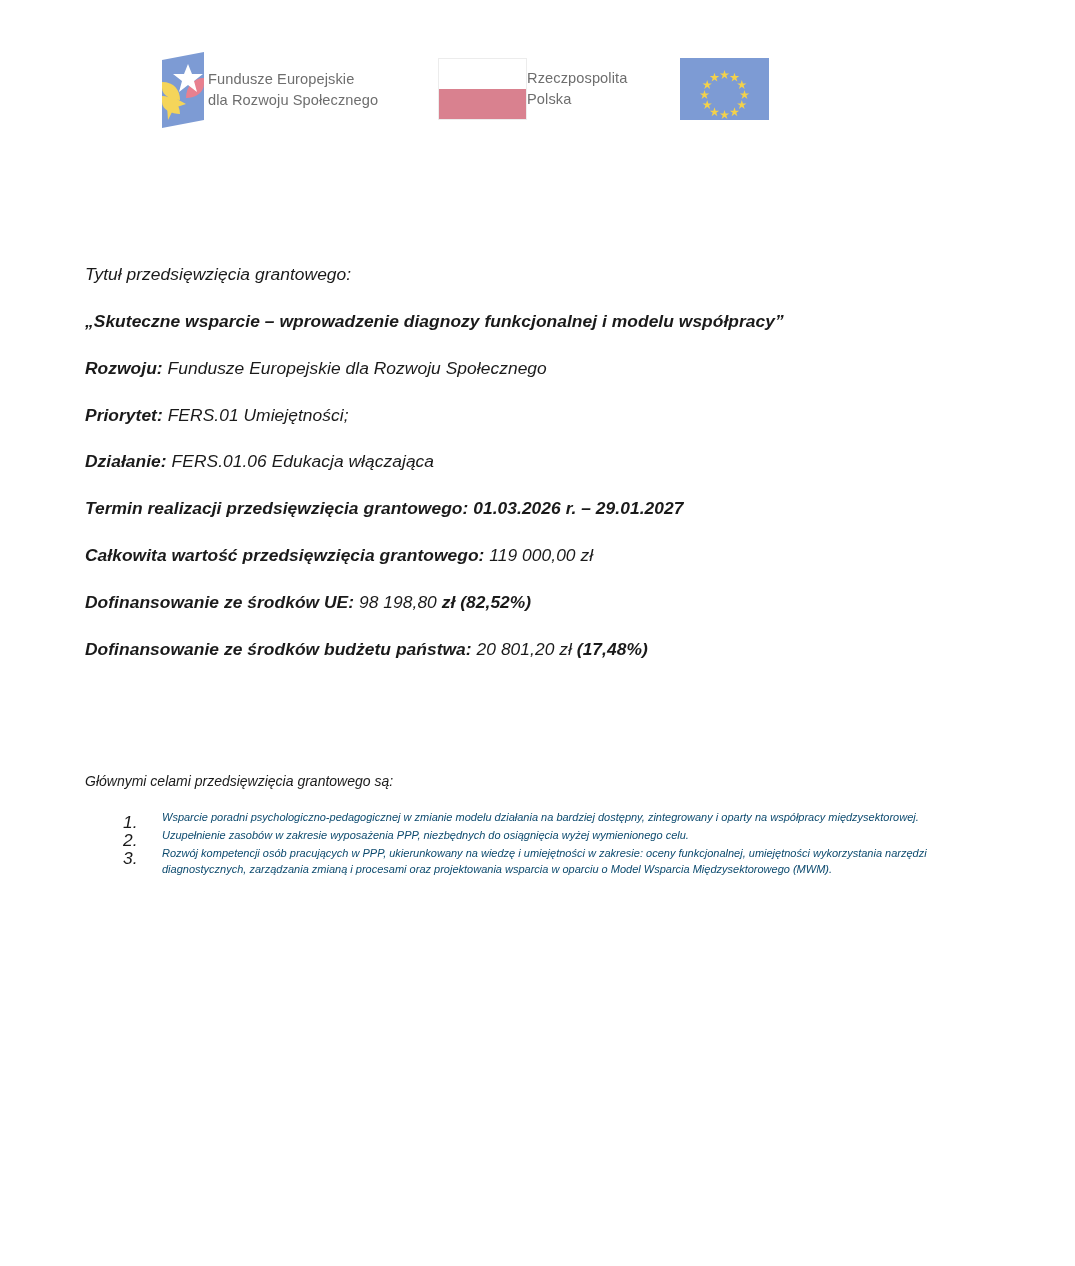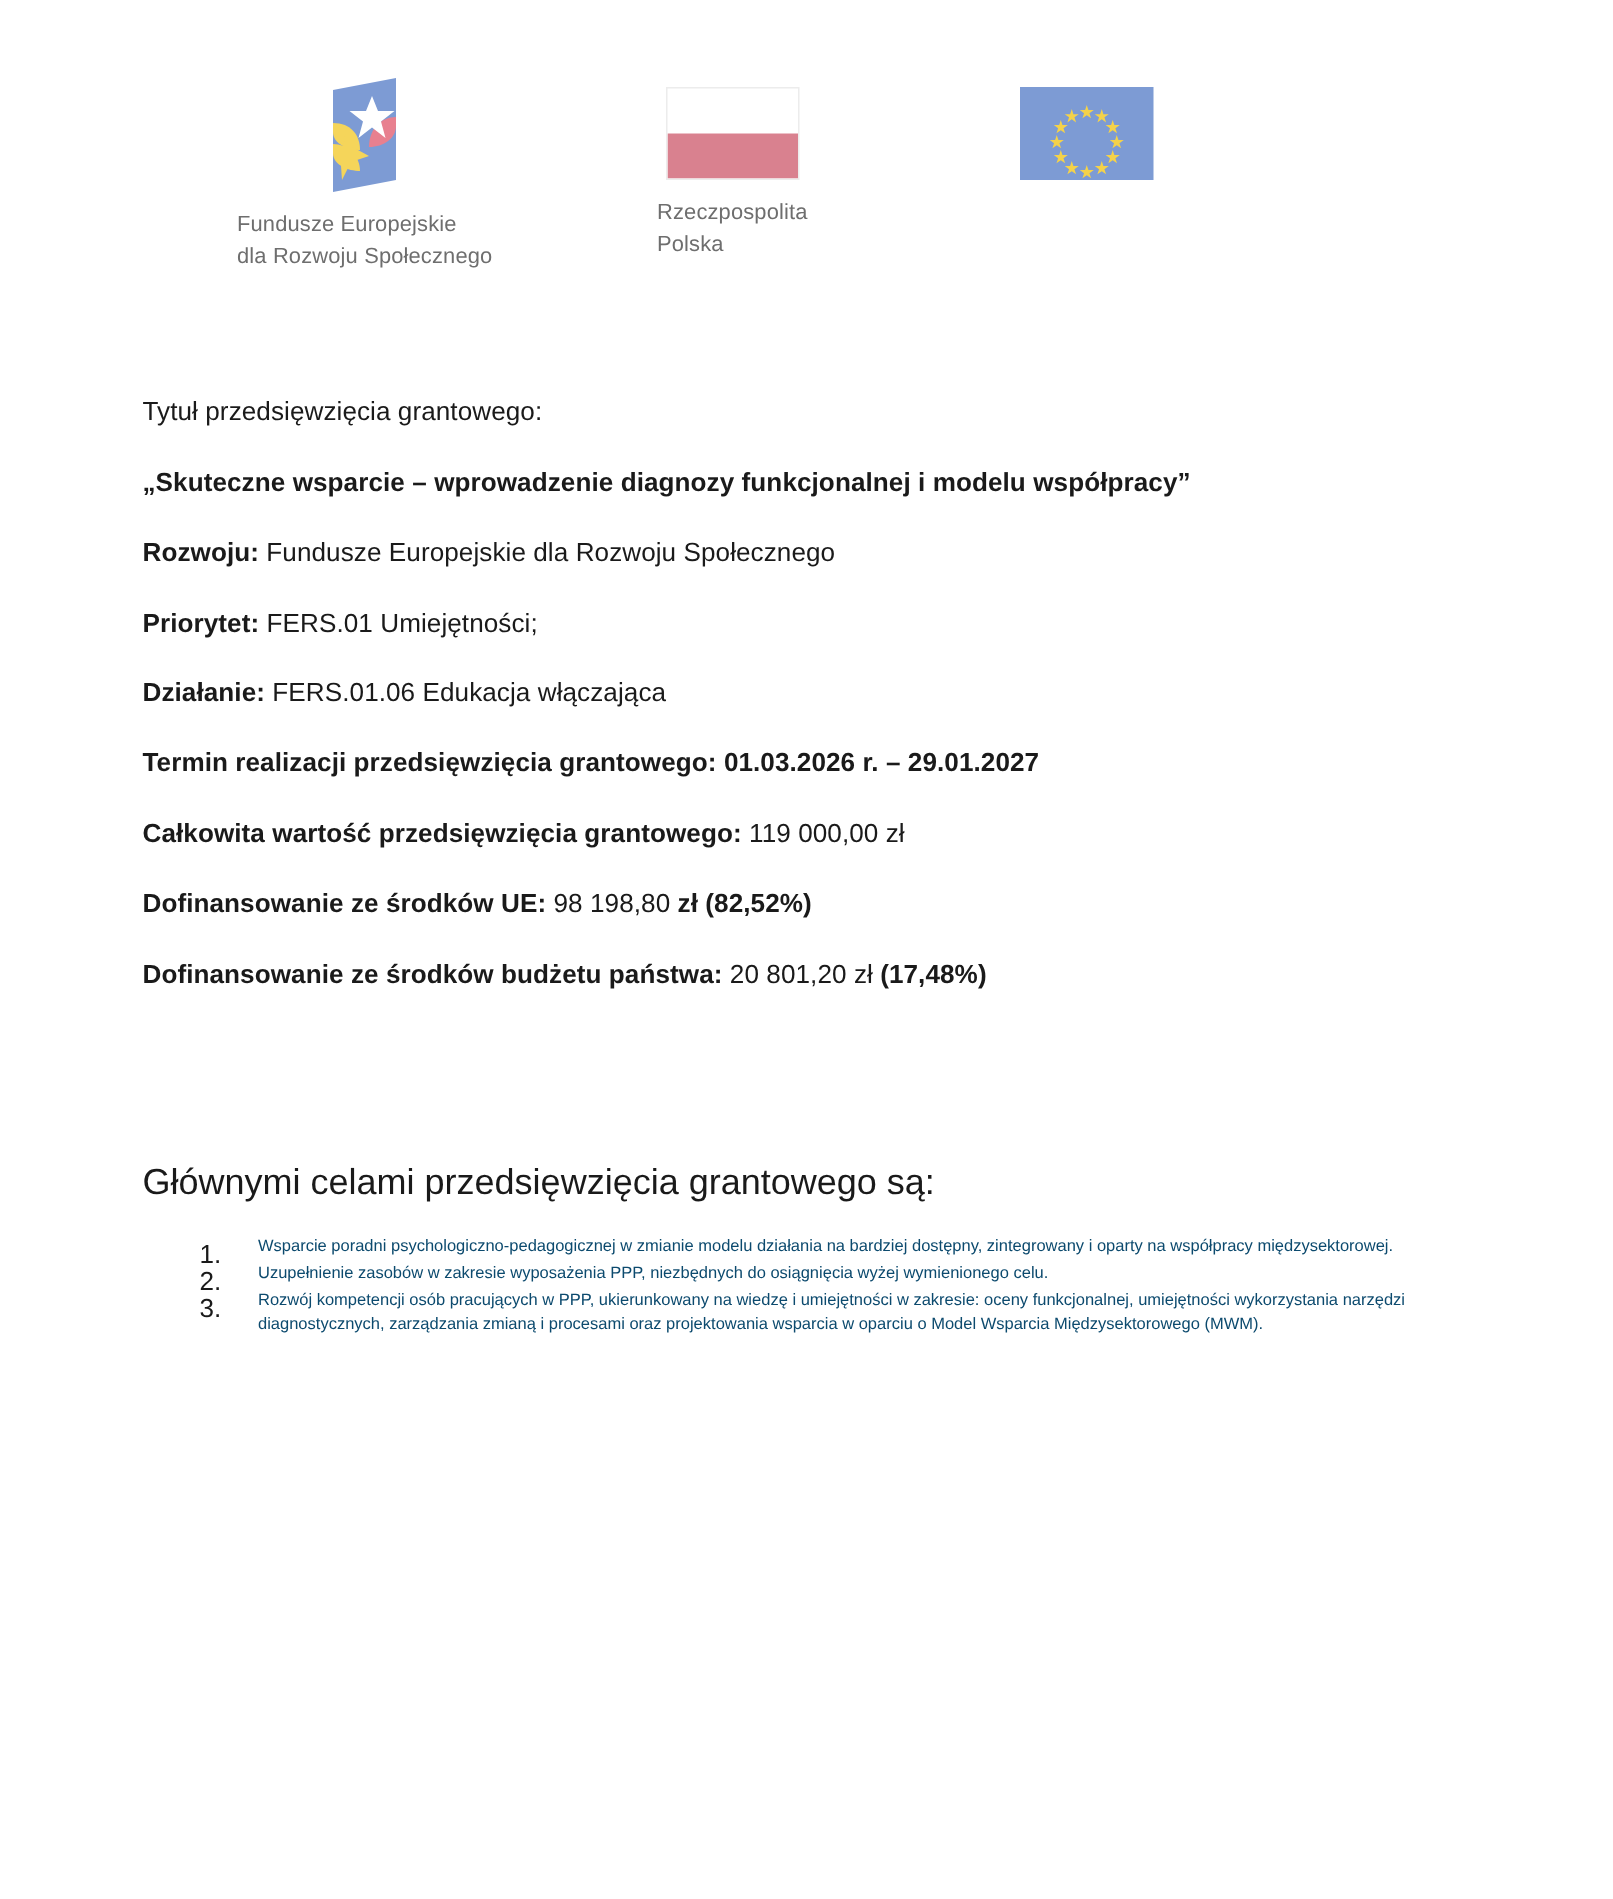--- a/index.html
+++ b/index.html
@@ -23,22 +23,21 @@
     left: 0;
     top: 52px;
     width: 1075px;
     height: 88px;
   }
 
   .logo-block {
     position: absolute;
     display: flex;
     align-items: center;
-    gap: 12px;
-    flex-direction: column;
+    gap: 0;
   }
 
   
   #fe-block { left: 158px; top: 0px; }
 
   .fe-mark {
     width: 50px;
     height: 76px;
     position: relative;
     flex: 0 0 auto;
@@ -81,39 +80,40 @@
     flex: 0 0 auto;
     background: #7d9bd4;
     position: relative;
     overflow: hidden;
   }
   .eu-flag svg { display: block; width: 89px; height: 62px; }
 
   
   .doc {
     position: absolute;
-    left: 95px;
+    left: 85px;
     top: 262px;
     width: 900px;
+    font-style: italic;
   }
 
   .para {
     font-size: 17.4px;
     line-height: 1.40;
     color: #1a1a1a;
     margin: 0 0 22.5px 0;
     letter-spacing: 0.05px;
   }
   .para:last-child { margin-bottom: 0; }
   .para b { font-weight: 700; }
 
   .spacer-block { height: 88px; }
 
   .intro-goals {
-    font-size: 24px;
+    font-size: 14px;
     line-height: 1.40;
     color: #1a1a1a;
     margin: 0 0 18px 0;
   }
 
   
   ol.goals {
     margin: 0;
     padding: 0;
     list-style: none;

